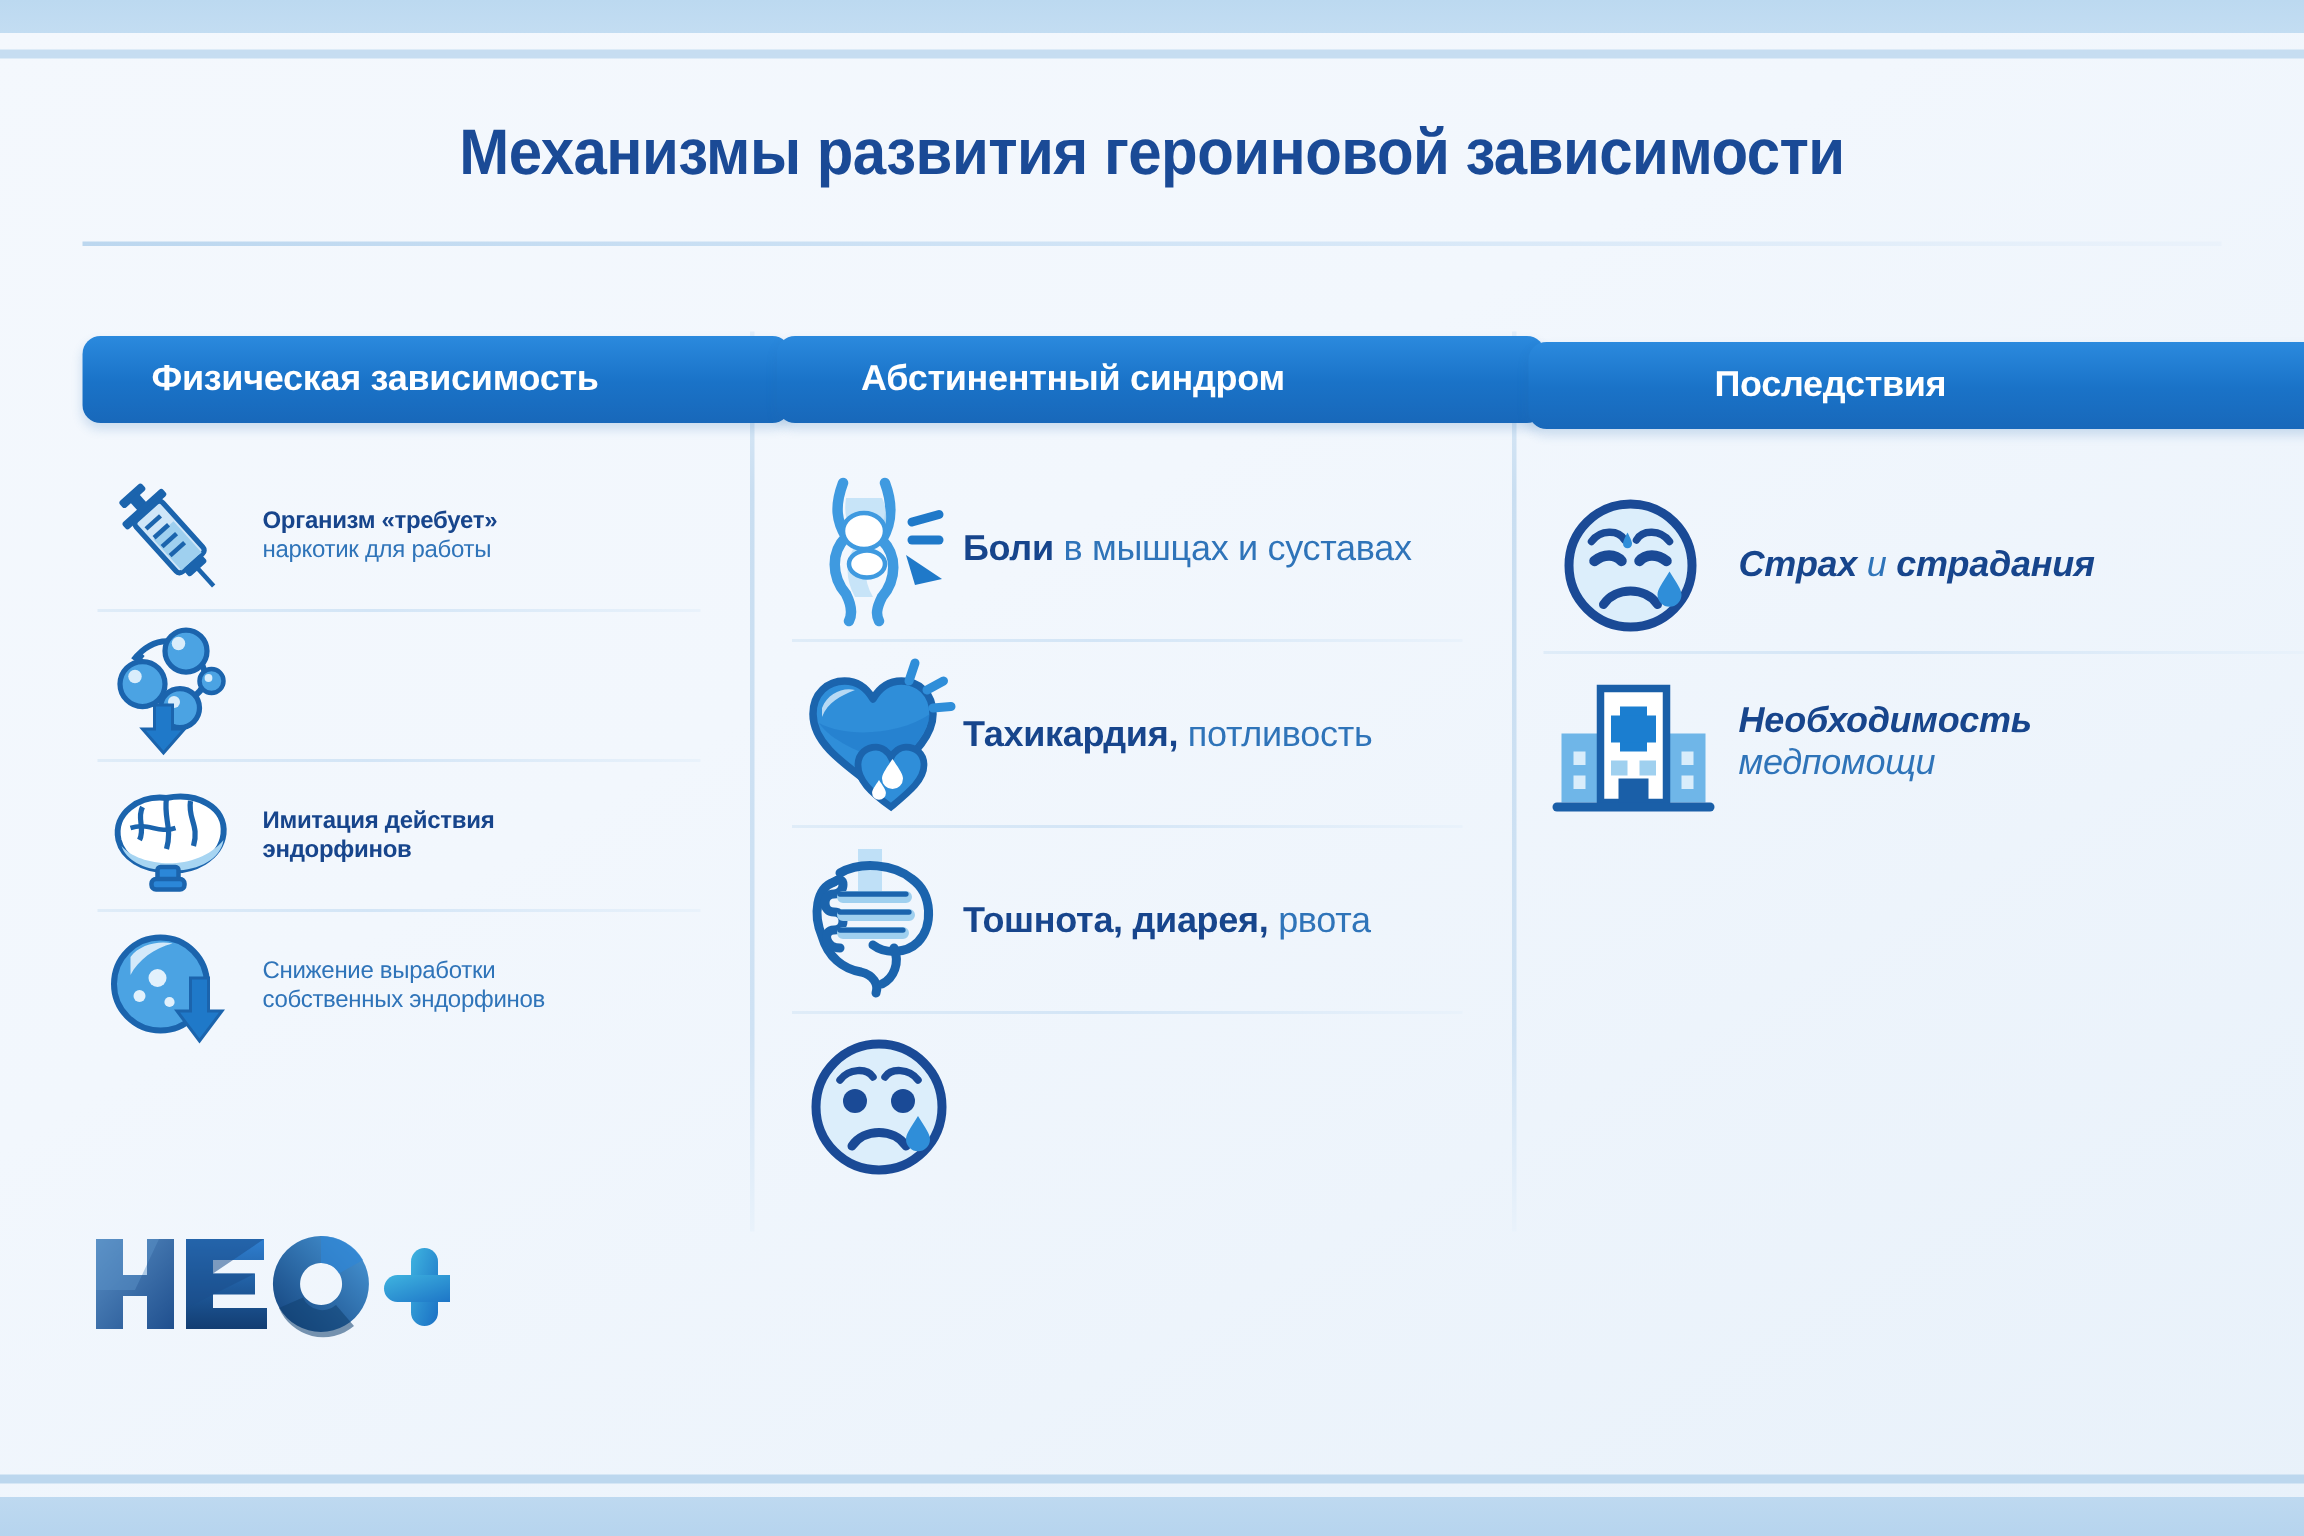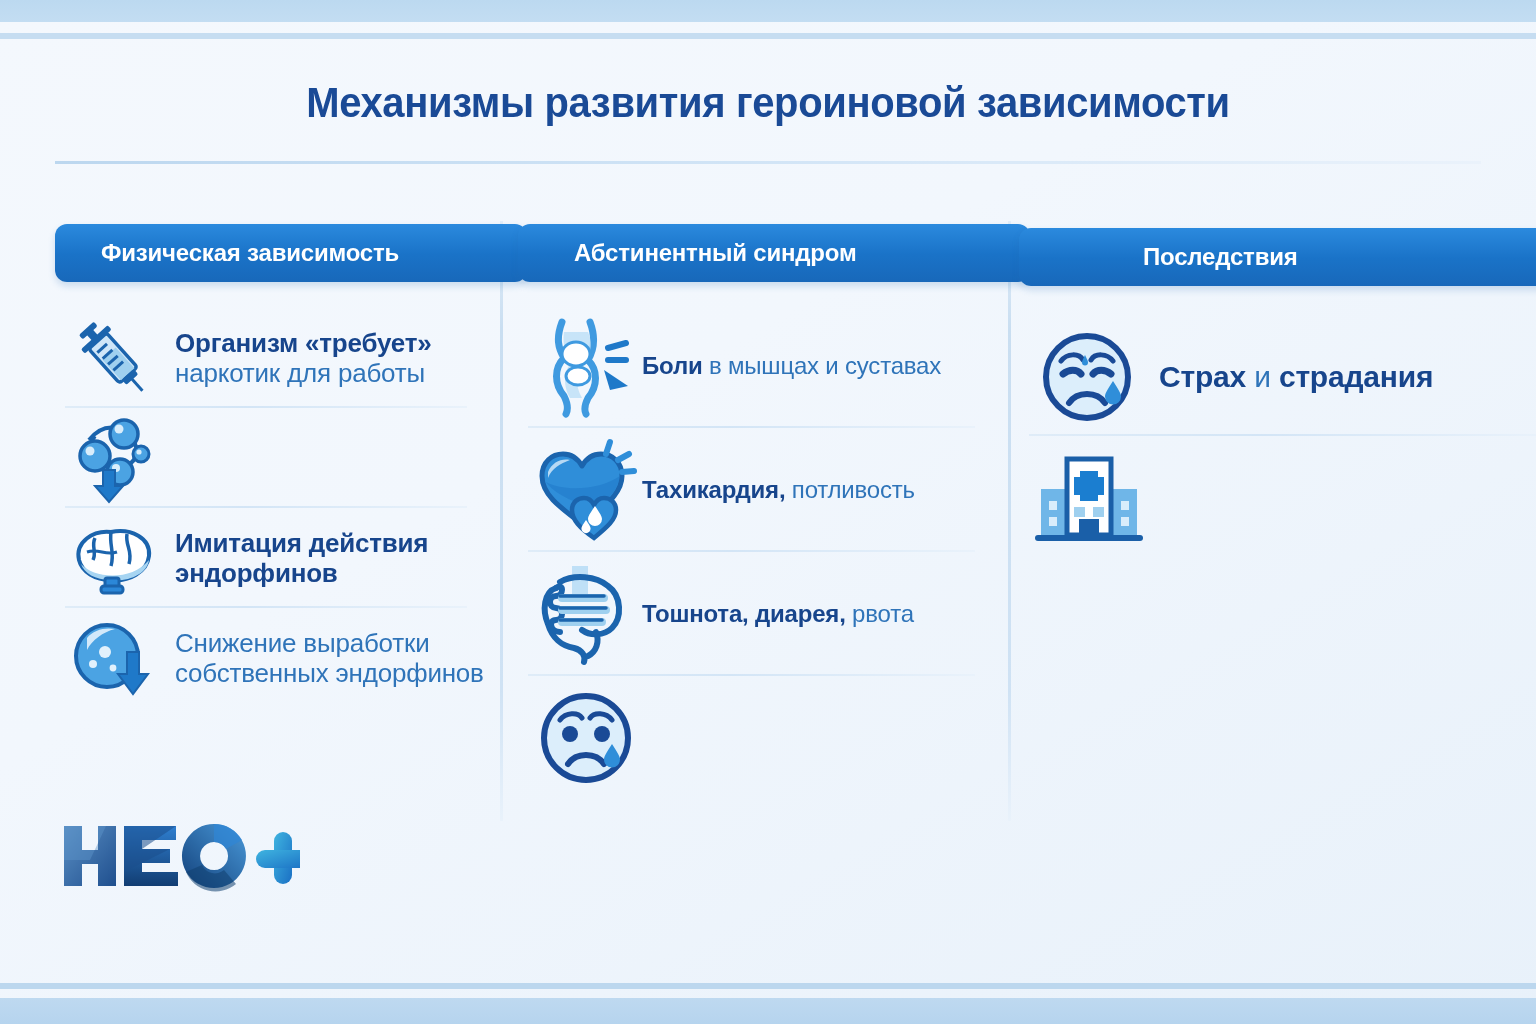--- a/index.html
+++ b/index.html
@@ -55,33 +55,33 @@
   .c1 .col-head{width:426px;padding-left:46px;}
   .c2 .col-head{width:456px;padding-left:56px;}
   .c3 .col-head{width:462px;padding-left:124px;}
 
   .items{margin-top:26px;}
   .item{display:flex;align-items:center;min-height:100px;position:relative;}
   .item .sep{position:absolute;left:10px;right:14px;bottom:0;height:2px;
              background:linear-gradient(90deg,#dfecf8 0%,#d3e5f6 45%,#e9f2fb 100%);}
   .item:last-child .sep{display:none;}
   .ico{flex:0 0 auto;display:flex;align-items:center;justify-content:center;}
-  .txt{font-size:26px;line-height:1.17;color:#2a6fb5;letter-spacing:-0.2px;}
+  .txt{font-size:16px;line-height:1.17;color:#2a6fb5;letter-spacing:-0.2px;}
   .txt b{color:#17458c;font-weight:bold;}
   .txt .reg{font-weight:normal;color:#2f74b9;}
 
   
   .c1 .ico{width:96px;height:92px;margin-left:10px;}
   .c1 .txt{margin-left:14px;}
   .c2 .item{min-height:124px;}
   .c2 .ico{width:108px;height:104px;margin-left:16px;}
   .c2 .txt{font-size:24px;}
   .c3 .item{min-height:118px;}
   .c3 .ico{width:112px;height:100px;margin-left:14px;}
-  .c3 .txt{margin-left:14px;font-size:30px;}
+  .c3 .txt{margin-left:14px;font-size:24px;font-style:italic;}
   .c3 .items{margin-top:32px;}
   .c2 .items{margin-top:22px;}
 
   
   .logo{position:absolute;left:60px;top:820px;width:240px;height:72px;}
 
   .nowrap{white-space:nowrap;}
 </style>
 </head>
 <body>
@@ -304,20 +304,24 @@
               <rect x="41" y="32" width="30" height="18" fill="#1b7ed0"></rect>
               <rect x="16" y="56" width="8" height="9" fill="#d9edfb"></rect>
               <rect x="16" y="72" width="8" height="9" fill="#d9edfb"></rect>
               <rect x="88" y="56" width="8" height="9" fill="#d9edfb"></rect>
               <rect x="88" y="72" width="8" height="9" fill="#d9edfb"></rect>
               <rect x="41" y="62" width="11" height="10" fill="#9fd0ef"></rect>
               <rect x="60" y="62" width="11" height="10" fill="#9fd0ef"></rect>
               <rect x="46" y="74" width="20" height="16" fill="#1a5fa8"></rect>
               <rect x="2" y="90" width="108" height="6" rx="3" fill="#1a5fa8"></rect>
             </svg>
+          </div>
+          <div class="txt">
+            <div class="nowrap"><b>Необходимость</b></div>
+            <div class="nowrap"><span class="reg">медпомощи</span></div>
           </div>
 
         </div>
 
       </div>
     </div>
 
   </div>
 
   <div class="logo">

